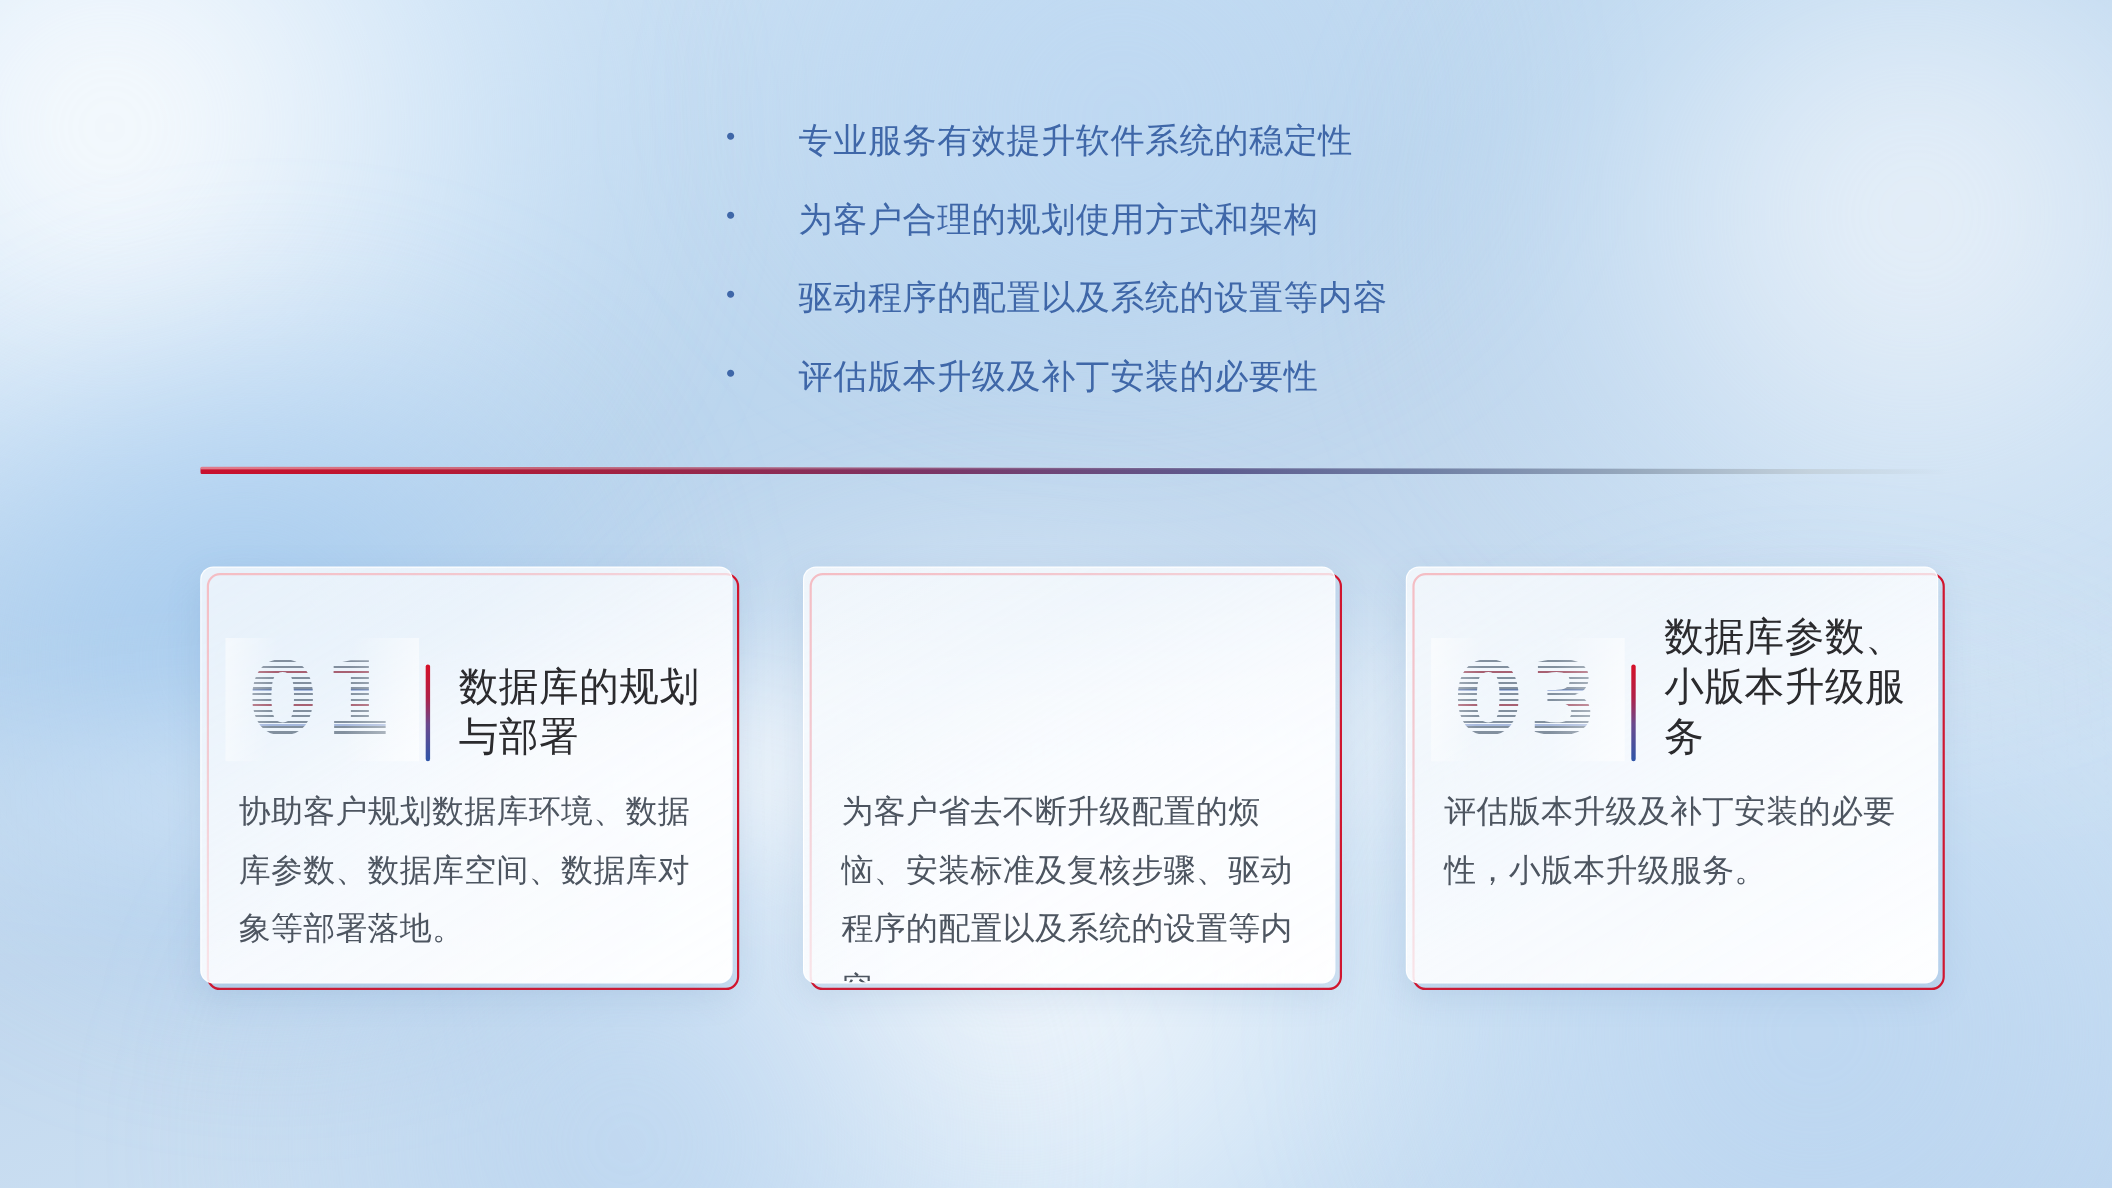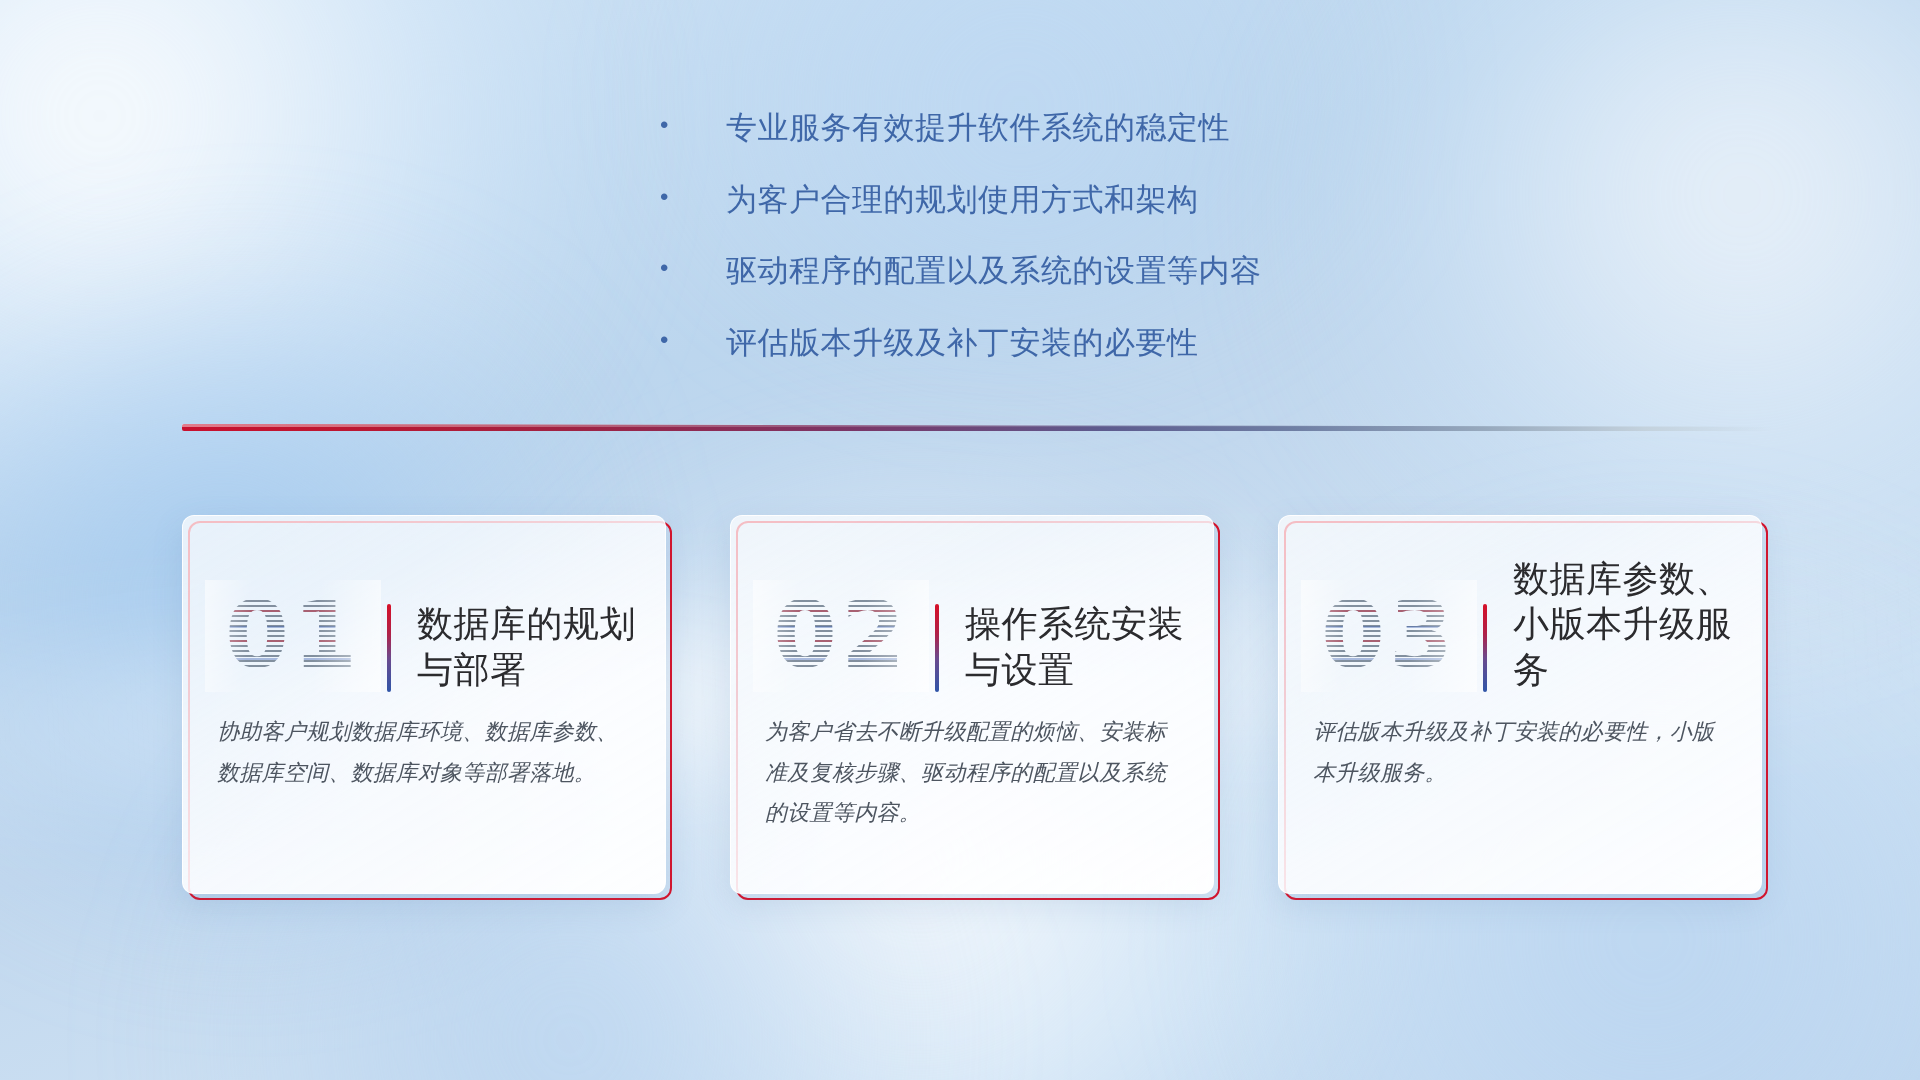--- a/index.html
+++ b/index.html
@@ -162,22 +162,22 @@
     background:linear-gradient(180deg,#d61028 0%,#b02148 34%,#6a4a8e 62%,#2f55a8 100%);
   }
   .card-title{
     flex:1 1 auto; padding-right:24px;
     font-size:36px; line-height:1.26;
     color:#2b2b2e; font-weight:500;
     letter-spacing:.5px;
   }
   .card-body{
     position:absolute; left:34px; right:30px; top:196px;
-    font-size:22px; line-height:1.85;
-    color:#4d5560; letter-spacing:.3px;font-style:italic;
+    font-size:29px; line-height:1.85;
+    color:#4d5560; letter-spacing:.3px;
   }
 </style>
 </head>
 <body>
 
 <div id="bg">
   <div class="bg-base"></div>
   <div class="bloom b1"></div>
   <div class="bloom b7"></div>
   <div class="bloom b4"></div>
@@ -226,29 +226,20 @@
         <div class="vbar"></div>
         <div class="card-title">数据库的规划与部署</div>
       </div>
       <div class="card-body">协助客户规划数据库环境、数据库参数、数据库空间、数据库对象等部署落地。</div>
     </div>
   </div>
 
   <div class="card">
     <div class="card-accent"></div>
     <div class="card-face">
-      <div class="card-head">
-        <div class="num-wrap">
-          <div class="num">02</div>
-          <div class="num-tint">02</div>
-          <div class="num-fade"></div>
-        </div>
-        <div class="vbar"></div>
-        <div class="card-title">操作系统安装与设置</div>
-      </div>
       <div class="card-body">为客户省去不断升级配置的烦恼、安装标准及复核步骤、驱动程序的配置以及系统的设置等内容。</div>
     </div>
   </div>
 
   <div class="card">
     <div class="card-accent"></div>
     <div class="card-face">
       <div class="card-head">
         <div class="num-wrap">
           <div class="num">03</div>

